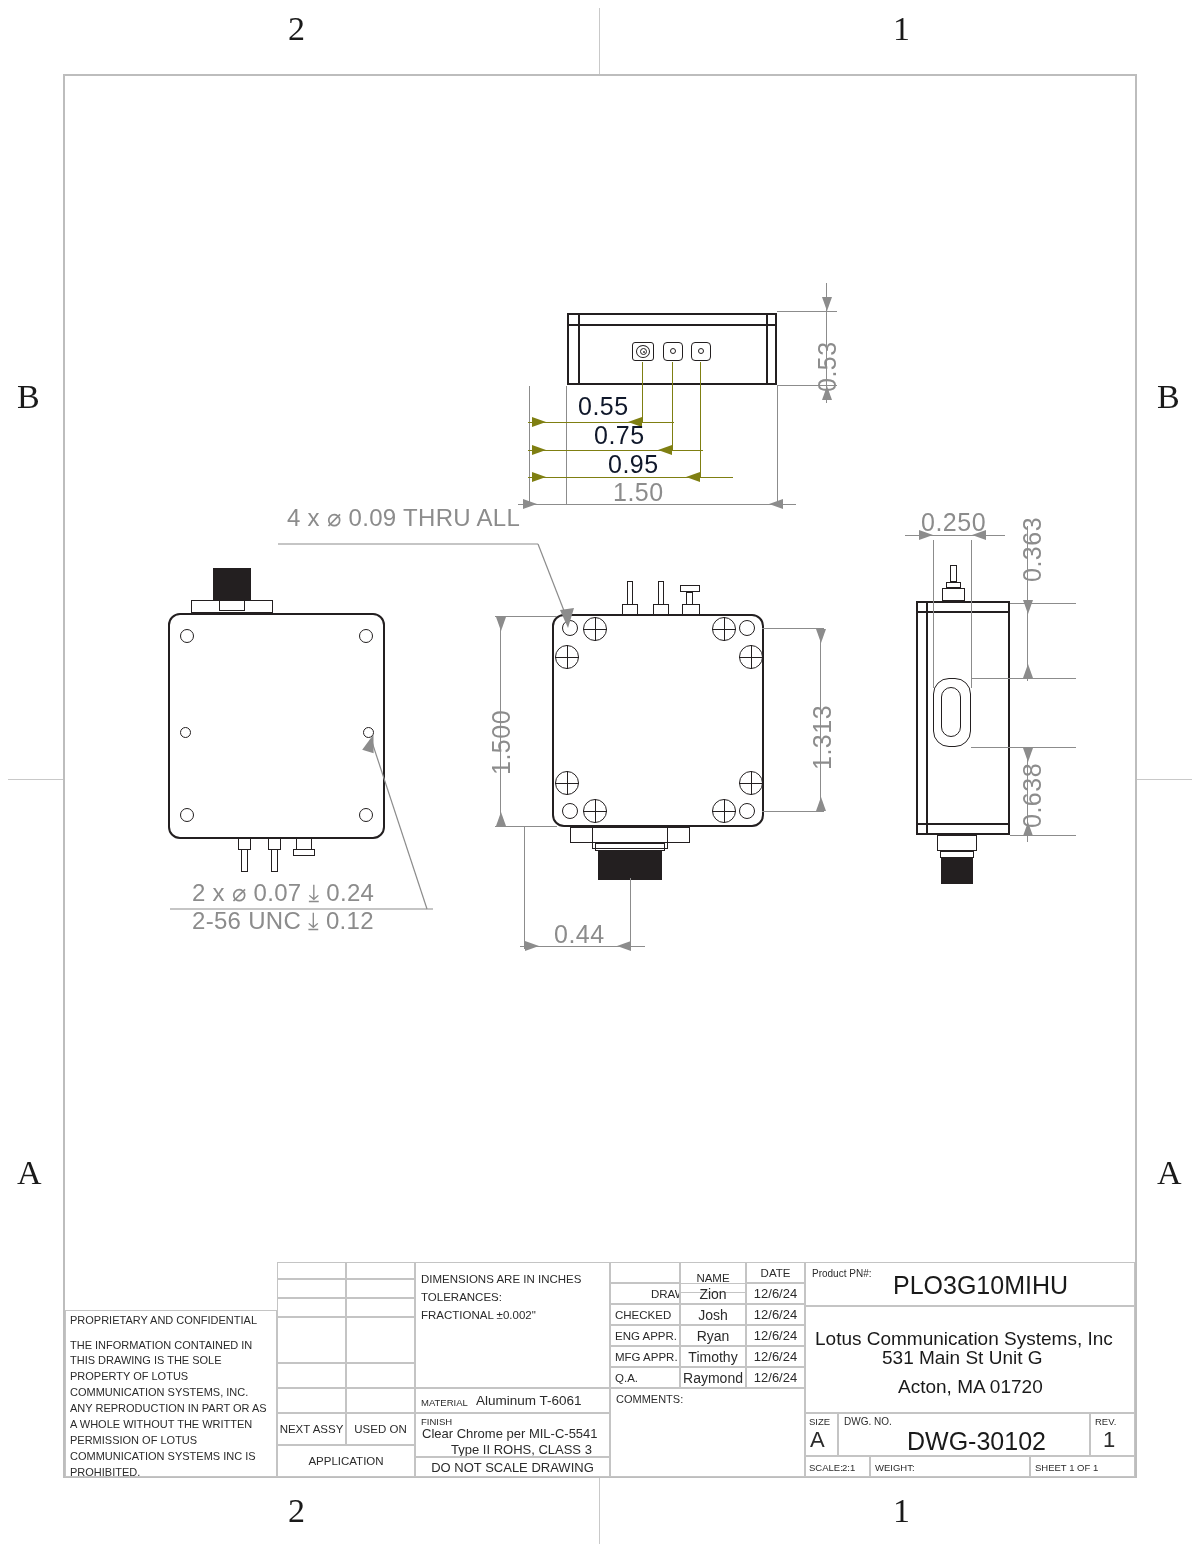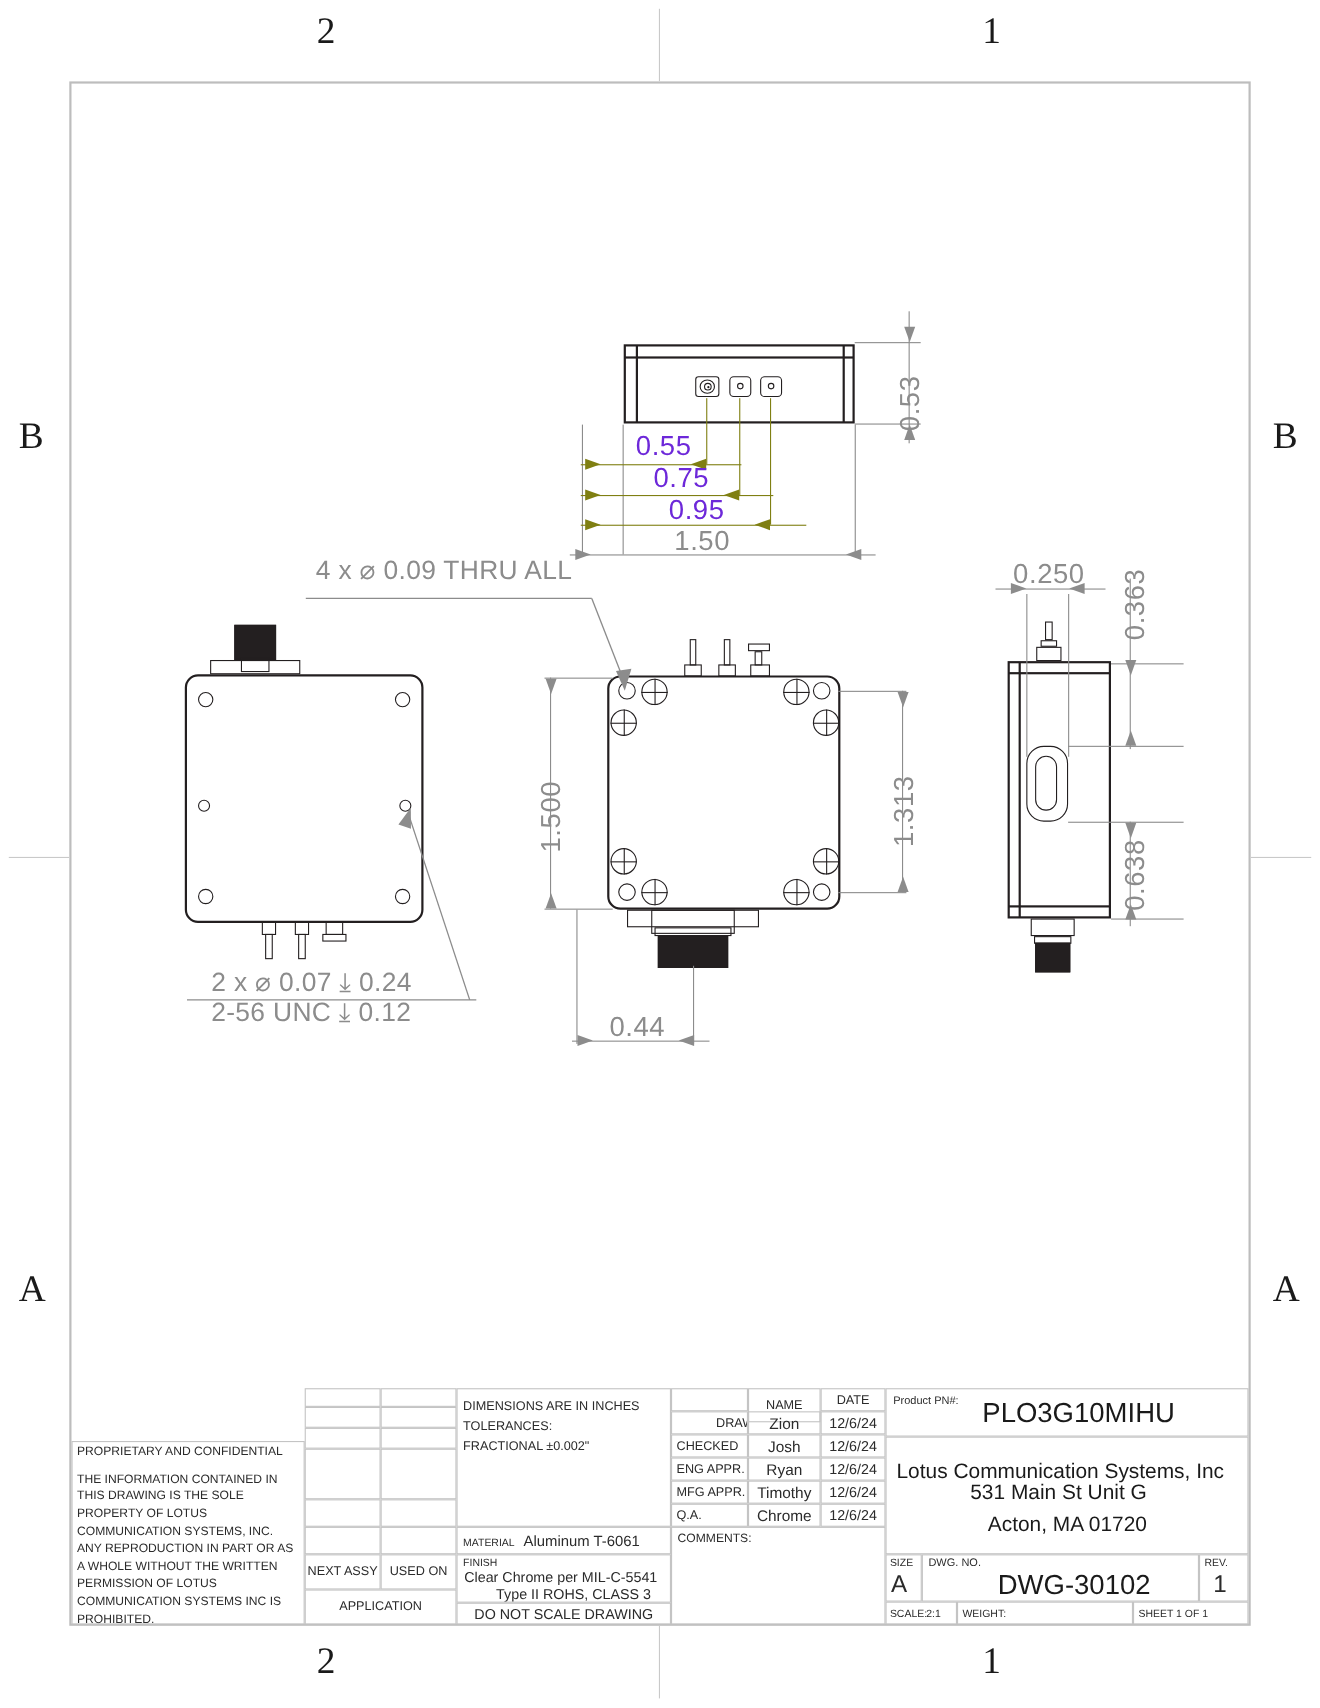--- a/index.html
+++ b/index.html
@@ -22,21 +22,21 @@
   
   .ln{position:absolute;background:#231f20;}
   .lnG{position:absolute;background:#8c8c8c;}   
   .lnY{position:absolute;background:#7f7f12;}   
   .box{position:absolute;border:2px solid #231f20;box-sizing:border-box;}
   .boxT{position:absolute;border:1.6px solid #231f20;box-sizing:border-box;}
   .circ{position:absolute;border:1.8px solid #231f20;border-radius:50%;box-sizing:border-box;}
 
   .dimtxt{position:absolute;color:#8c8c8c;font-size:25px;letter-spacing:.5px;
           font-family:"Liberation Sans","DejaVu Sans",sans-serif;white-space:nowrap;}
-  .dimtxt.y{color:#6d28d9;}
+  .dimtxt.y{color:#0f172a;}
   .dimtxt.vert{transform-origin:0 0;transform:rotate(-90deg);}
   .note{position:absolute;color:#8c8c8c;font-size:24px;white-space:nowrap;letter-spacing:.3px;}
 
   
   .arrL,.arrR,.arrU,.arrD{position:absolute;width:0;height:0;}
   .arrR{border-top:5px solid transparent;border-bottom:5px solid transparent;border-left:14px solid #8c8c8c;}
   .arrL{border-top:5px solid transparent;border-bottom:5px solid transparent;border-right:14px solid #8c8c8c;}
   .arrD{border-left:5px solid transparent;border-right:5px solid transparent;border-top:14px solid #8c8c8c;}
   .arrU{border-left:5px solid transparent;border-right:5px solid transparent;border-bottom:14px solid #8c8c8c;}
   .arrR.y{border-left-color:#7f7f12;} .arrL.y{border-right-color:#7f7f12;}
@@ -350,21 +350,21 @@
 
     <div class="cell l" style="left:545px;top:63px;width:70px;height:21px;">ENG APPR.</div>
     <div class="cell c" style="left:615px;top:63px;width:66px;height:21px;font-size:14px;">Ryan</div>
     <div class="cell c" style="left:681px;top:63px;width:59px;height:21px;font-size:13px;">12/6/24</div>
 
     <div class="cell l" style="left:545px;top:84px;width:70px;height:21px;">MFG APPR.</div>
     <div class="cell c" style="left:615px;top:84px;width:66px;height:21px;font-size:14px;">Timothy</div>
     <div class="cell c" style="left:681px;top:84px;width:59px;height:21px;font-size:13px;">12/6/24</div>
 
     <div class="cell l" style="left:545px;top:105px;width:70px;height:21px;">Q.A.</div>
-    <div class="cell c" style="left:615px;top:105px;width:66px;height:21px;font-size:14px;">Chrome</div>
+    <div class="cell c" style="left:615px;top:105px;width:66px;height:21px;font-size:14px;">Raymond</div>
     <div class="cell c" style="left:681px;top:105px;width:59px;height:21px;font-size:13px;">12/6/24</div>
 
     <div class="cell" style="left:545px;top:126px;width:195px;height:89px;text-align:right;">
       <span class="abs" style="left:5px;top:4px;font-size:11px;">COMMENTS:</span>
       <span class="abs" style="left:5px;top:22px;font-size:11px;"></span>
     </div>
 
     <div class="cell" style="left:740px;top:0;width:330px;height:44px;">
       <span class="abs" style="left:6px;top:5px;font-size:10px;">Product PN#:</span>
       <span class="abs big" style="left:87px;top:8px;">PLO3G10MIHU</span>

